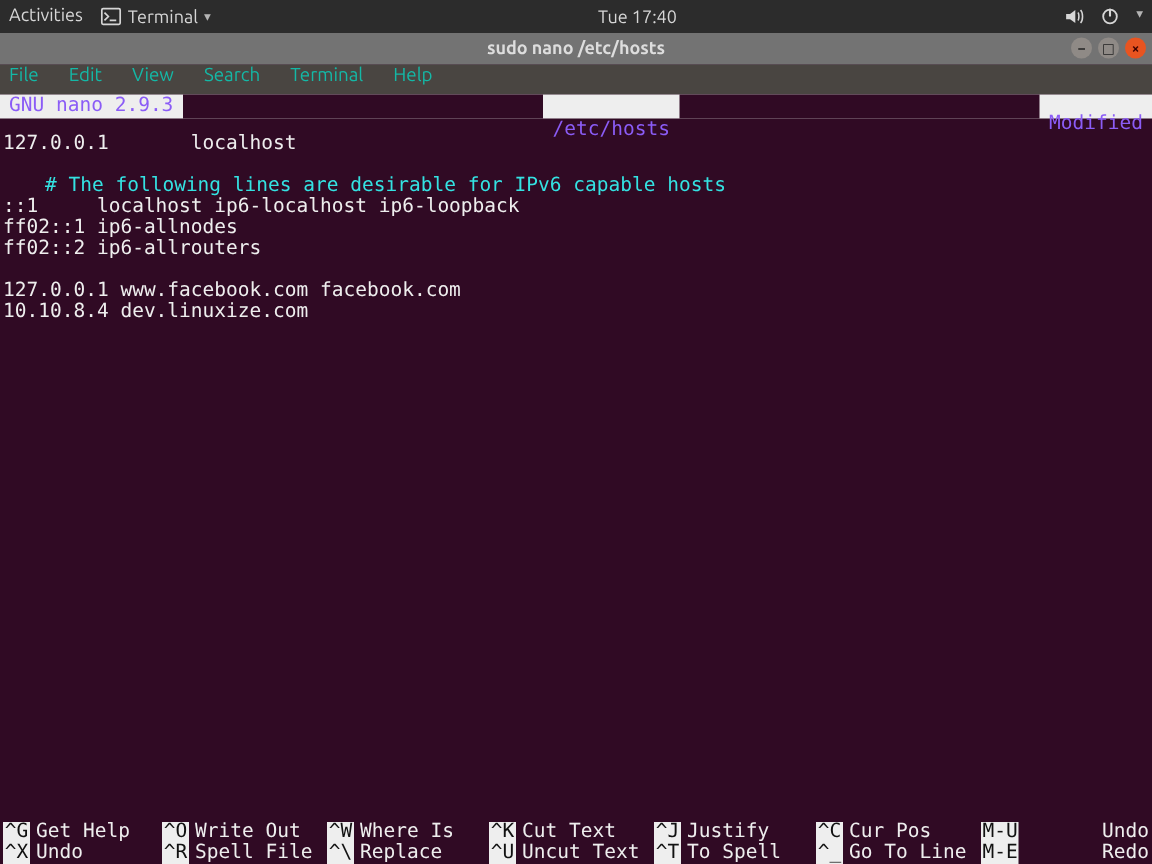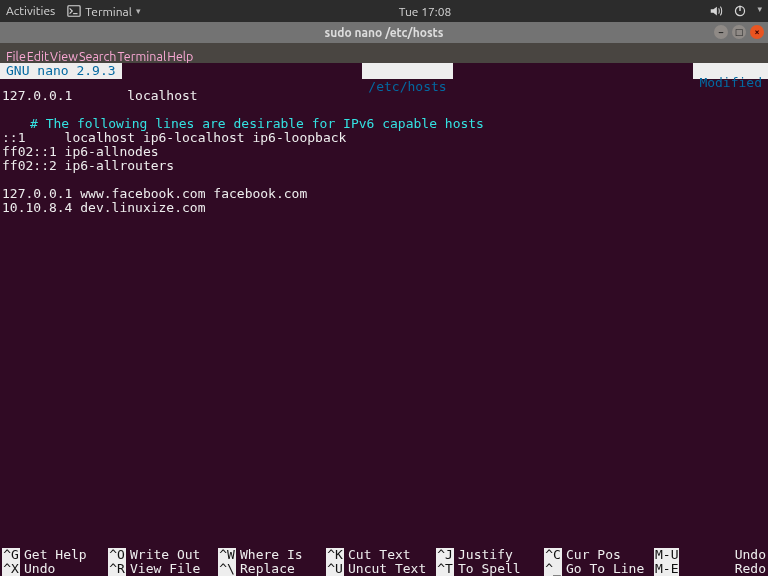--- a/index.html
+++ b/index.html
@@ -56,33 +56,33 @@
     font-size: 9px;
     color: #222;
   }
   .win-btn.min { background: #8f8a86; }
   .win-btn.max { background: #8f8a86; }
   .win-btn.close { background: #e95420; color:#3b0000; }
   
   .menubar {
     height: 20px;
     background: #494541;
-    color: #f9a8d4;
-    display: flex;
-    align-items: flex-end;
-    gap: 1px;
+    color: #14b8a6;
+    display: flex;
+    align-items: flex-start;
+    gap: 20px;
     padding: 0 6px;
     font-size: 12.5px;
   }
   .menubar span { }
   
   .nano-status {
     height: 16px;
     background: #eeeeee;
-    color: #0369a1;
+    color: #8b5cf6;
     display: flex;
     font-family: "DejaVu Sans Mono","Ubuntu Mono",monospace;
     font-size: 13px;
     line-height: 16px;
   }
   .nano-status .seg-left { flex: 0 0 auto; padding: 0 6px; }
   .nano-status .seg-gap1 { flex: 1; background: #300a24; }
   .nano-status .seg-center { flex: 0 0 auto; padding: 16px 6px; }
   .nano-status .seg-gap2 { flex: 1; background: #300a24; }
   .nano-status .seg-right { flex: 0 0 auto; padding: 12px 6px; }
@@ -133,21 +133,21 @@
       <svg class="icon-svg" viewBox="0 0 16 16">
           <rect x="1" y="2" width="14" height="12" rx="1" fill="none" stroke="#d6d6d6" stroke-width="1.3"></rect>
           <path d="M3 5l3 3-3 3" fill="none" stroke="#d6d6d6" stroke-width="1.3"></path>
           <path d="M7 11h5" stroke="#d6d6d6" stroke-width="1.3"></path>
         </svg>
       <span>Terminal</span>
       <span class="tri-down">▾</span>
     </span>
   </div>
   <div class="topbar-center">
-    <span>Tue 17:08</span>
+    <span>Tue 17:40</span>
   </div>
   <div class="topbar-right">
     <svg class="icon-svg" viewBox="0 0 16 16">
         <path d="M2 6v4h3l4 3V3L5 6H2z" fill="#d6d6d6"></path>
         <path d="M11 5c1 1 1 5 0 6M13 3c2 2 2 8 0 10" fill="none" stroke="#d6d6d6" stroke-width="1.2"></path>
       </svg>
     <svg class="icon-svg" viewBox="0 0 16 16">
         <circle cx="8" cy="8" r="5.2" fill="none" stroke="#d6d6d6" stroke-width="1.4"></circle>
         <path d="M8 2v6" stroke="#d6d6d6" stroke-width="1.6"></path>
       </svg>
@@ -214,21 +214,21 @@
         <span>Undo</span>
       </div>
     </div>
   <div class="sc-row" id="sc-row2">
       <div class="sc-cell c0">
         <span class="key">^X</span>
         <span>Undo</span>
       </div>
       <div class="sc-cell c1">
         <span class="key">^R</span>
-        <span>View File</span>
+        <span>Spell File</span>
       </div>
       <div class="sc-cell c2">
         <span class="key">^\</span>
         <span>Replace</span>
       </div>
       <div class="sc-cell c3">
         <span class="key">^U</span>
         <span>Uncut Text</span>
       </div>
       <div class="sc-cell c4">

